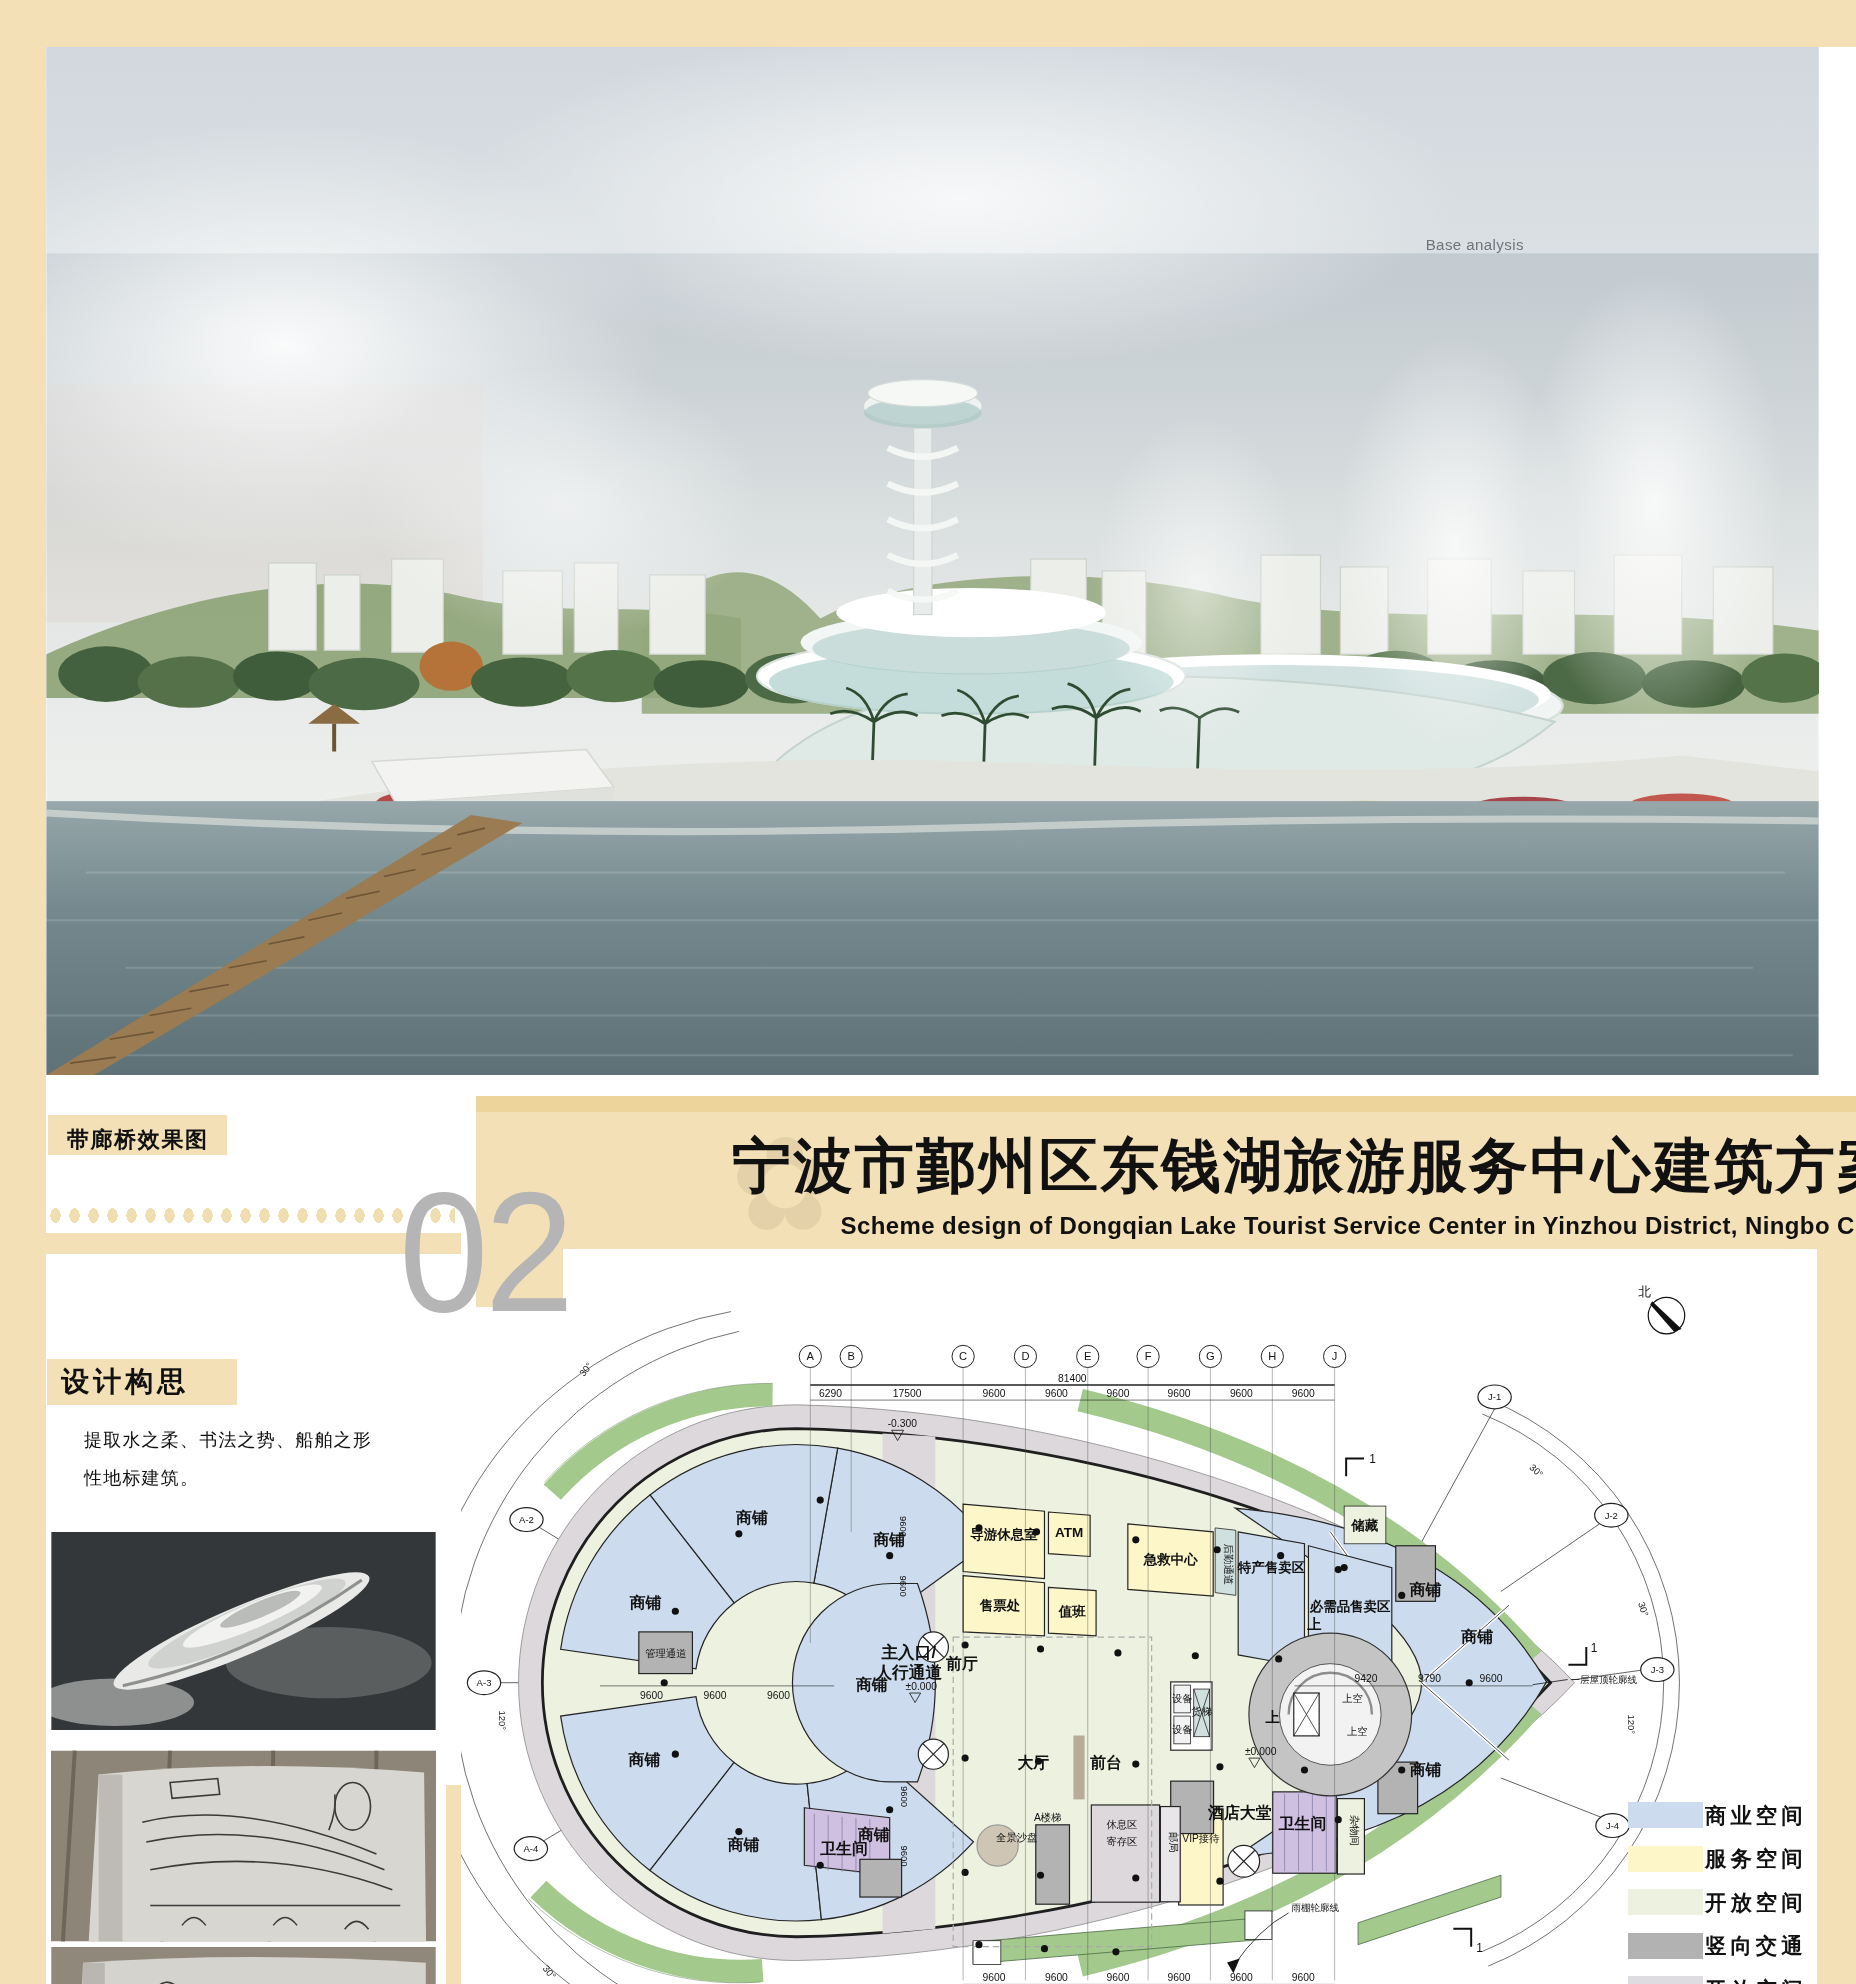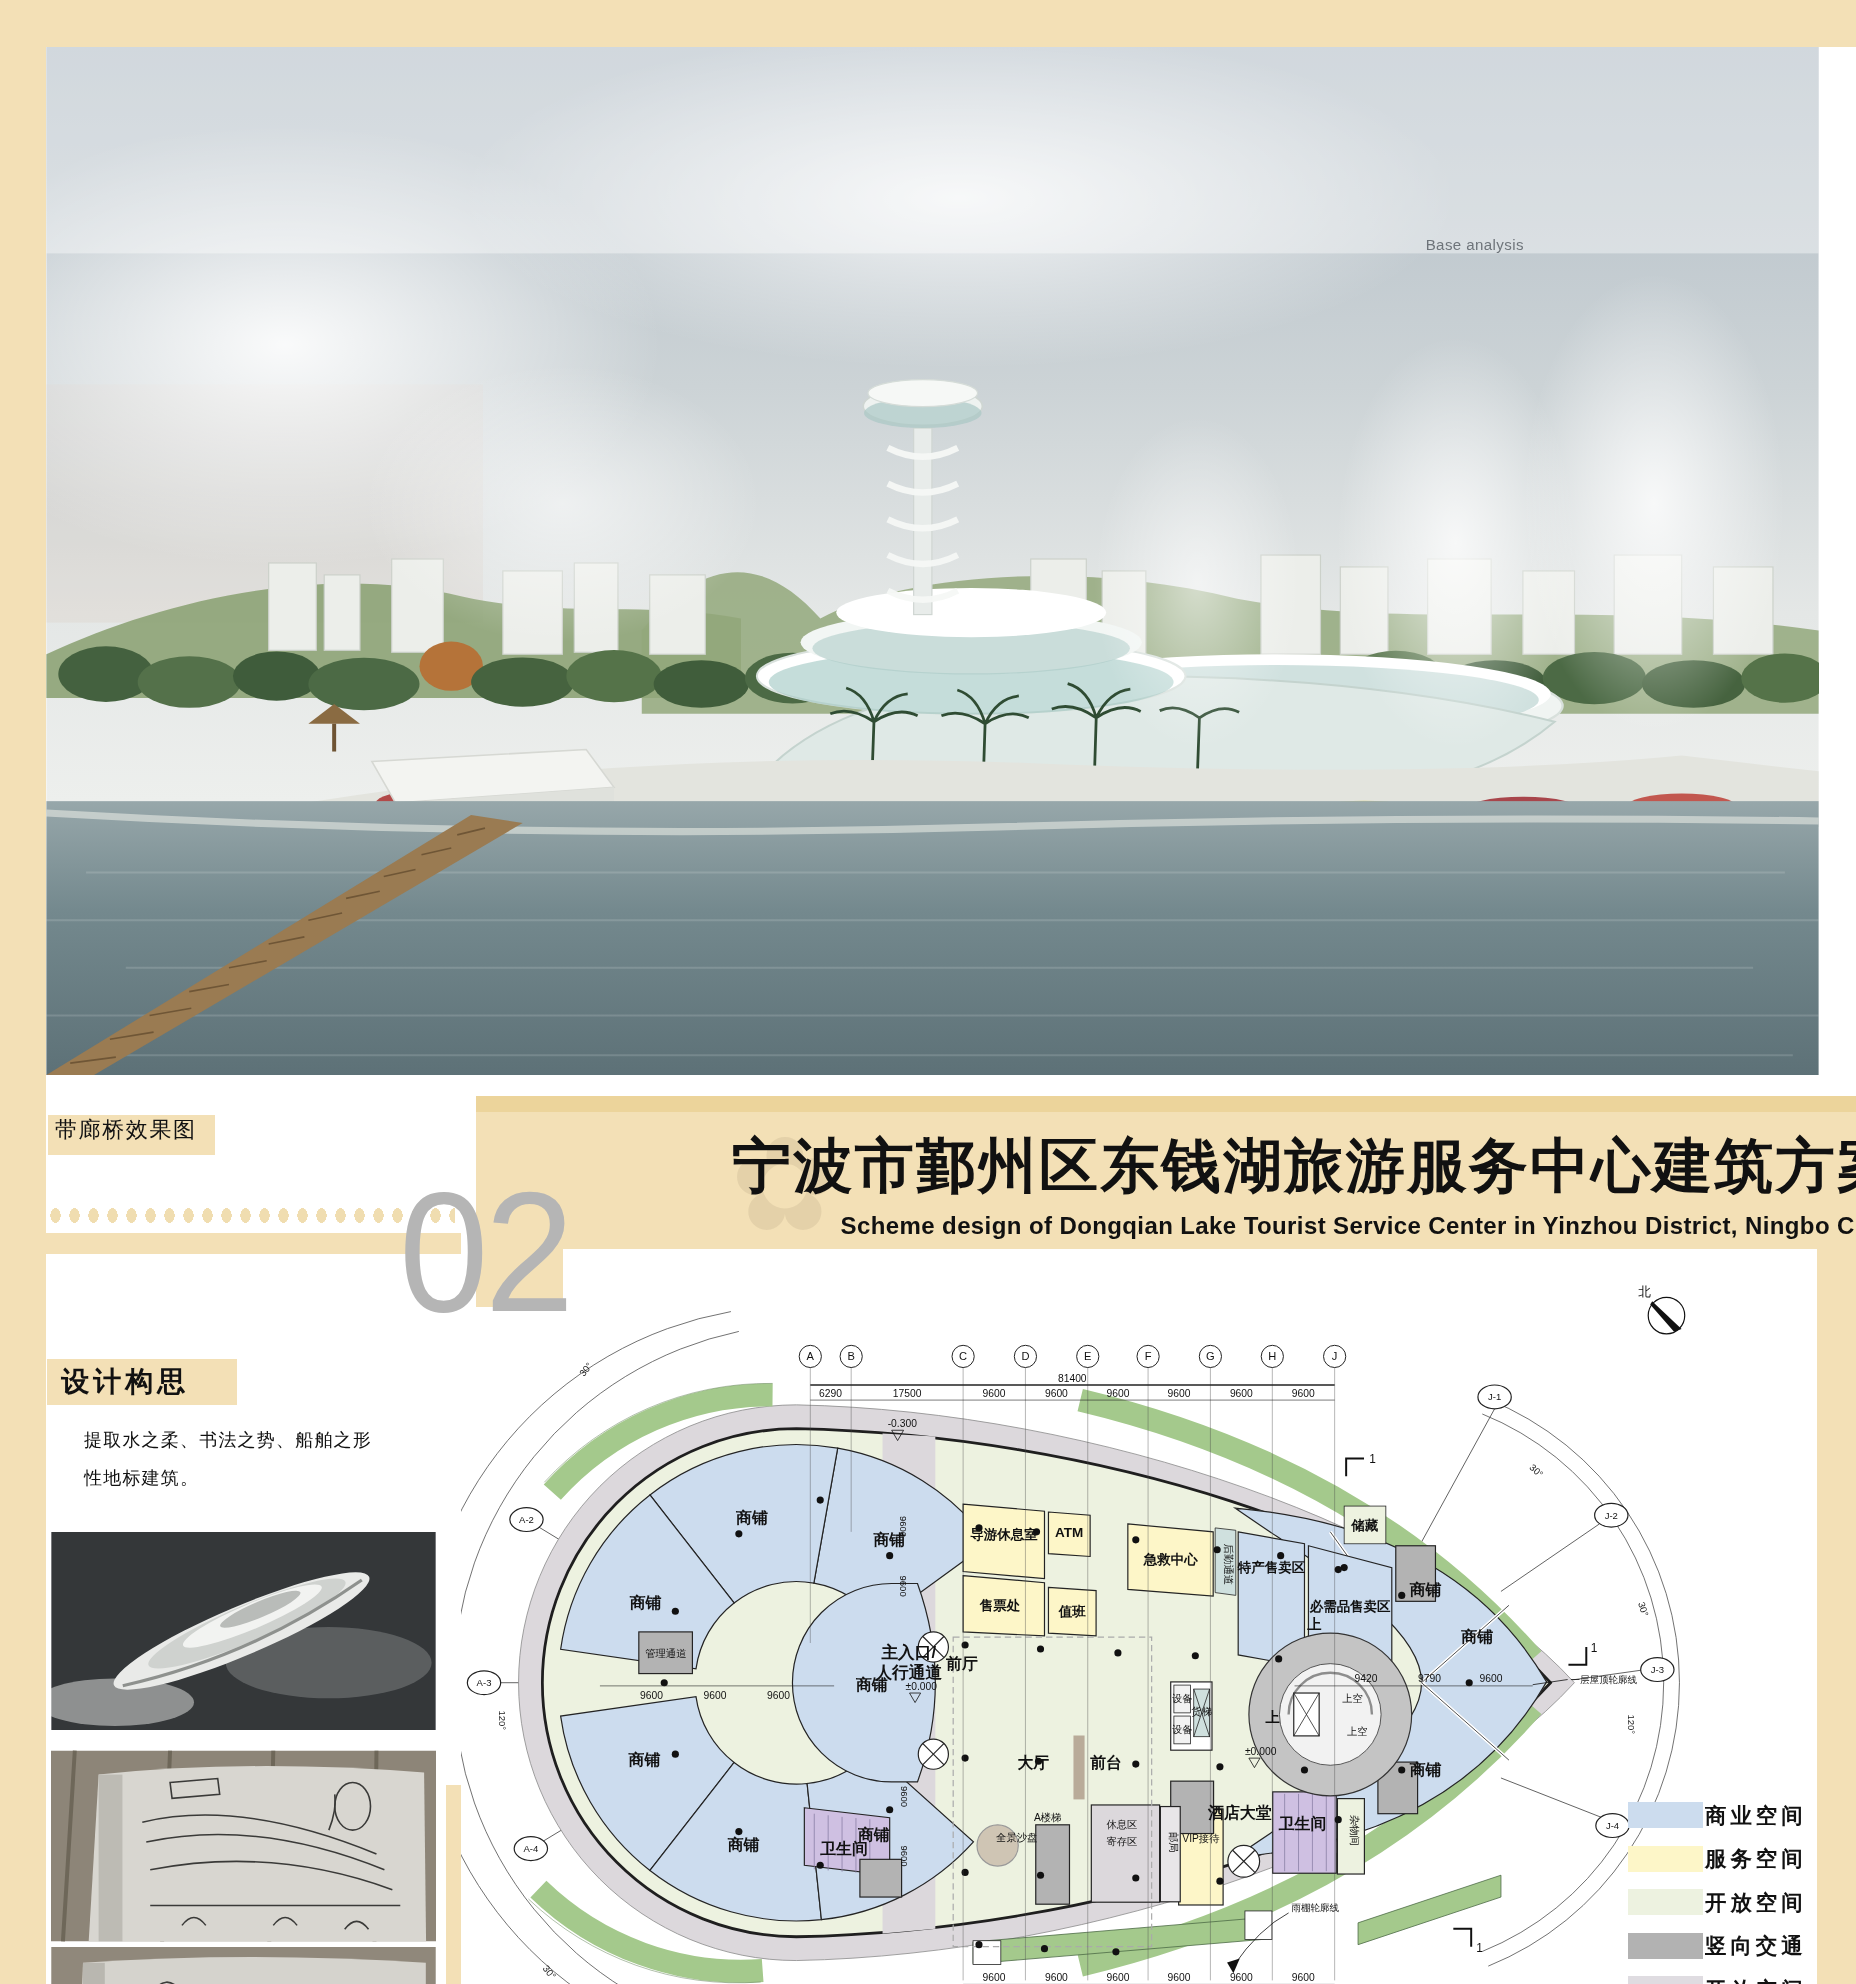--- a/index.html
+++ b/index.html
@@ -1,21 +1,21 @@
 <!DOCTYPE html>
 <html style="font-size:6.4px"><head>
 <meta charset="utf-8">
 <style>
   html,body{margin:0;padding:0;background:#e8e8e8;}
   .poster{position:relative;width:1857px;height:2629px;background:#ffffff;overflow:hidden;
           font-family:"Liberation Sans","DejaVu Sans",sans-serif;color:#111;}
   .abs{position:absolute;}
   .beige{background:#f3e0b6;}
   .beige-dark{background:#ecd49b;}
-  .hero-caption{font-size:22px;font-weight:400;display:flex;align-items:flex-start;padding-left:7px;letter-spacing:1.6px;}
+  .hero-caption{font-size:22px;font-weight:700;display:flex;align-items:flex-end;padding-left:19px;letter-spacing:1.6px;}
   .page-num{font-size:171px;font-weight:400;color:#b5b5b5;letter-spacing:-4px;transform:scaleX(.94);transform-origin:left;}
   .title-zh{font-size:59px;font-weight:900;letter-spacing:2.4px;white-space:nowrap;}
   .title-en{font-size:24px;font-weight:700;letter-spacing:0.4px;white-space:nowrap;}
   .concept-head{font-size:28px;font-weight:800;letter-spacing:4px;display:flex;align-items:center;padding-left:14.3px;}
   .concept-body{font-size:18px;font-weight:500;line-height:38px;letter-spacing:1.2px;}
   .dots1{background:radial-gradient(ellipse 5.2px 7.5px at 9.5px 7.5px,#f0ddb0 97%,rgba(0,0,0,0) 100%);background-size:19px 15px;background-repeat:repeat-x;}
   .legend{display:flex;flex-direction:column;gap:17.5px;}
   .legend-row{display:flex;align-items:center;gap:2px;height:26px;}
   .legend-swatch{width:75px;height:26px;flex:0 0 auto;}
   .legend-label{font-size:21.4px;font-weight:600;letter-spacing:4px;white-space:nowrap;}

